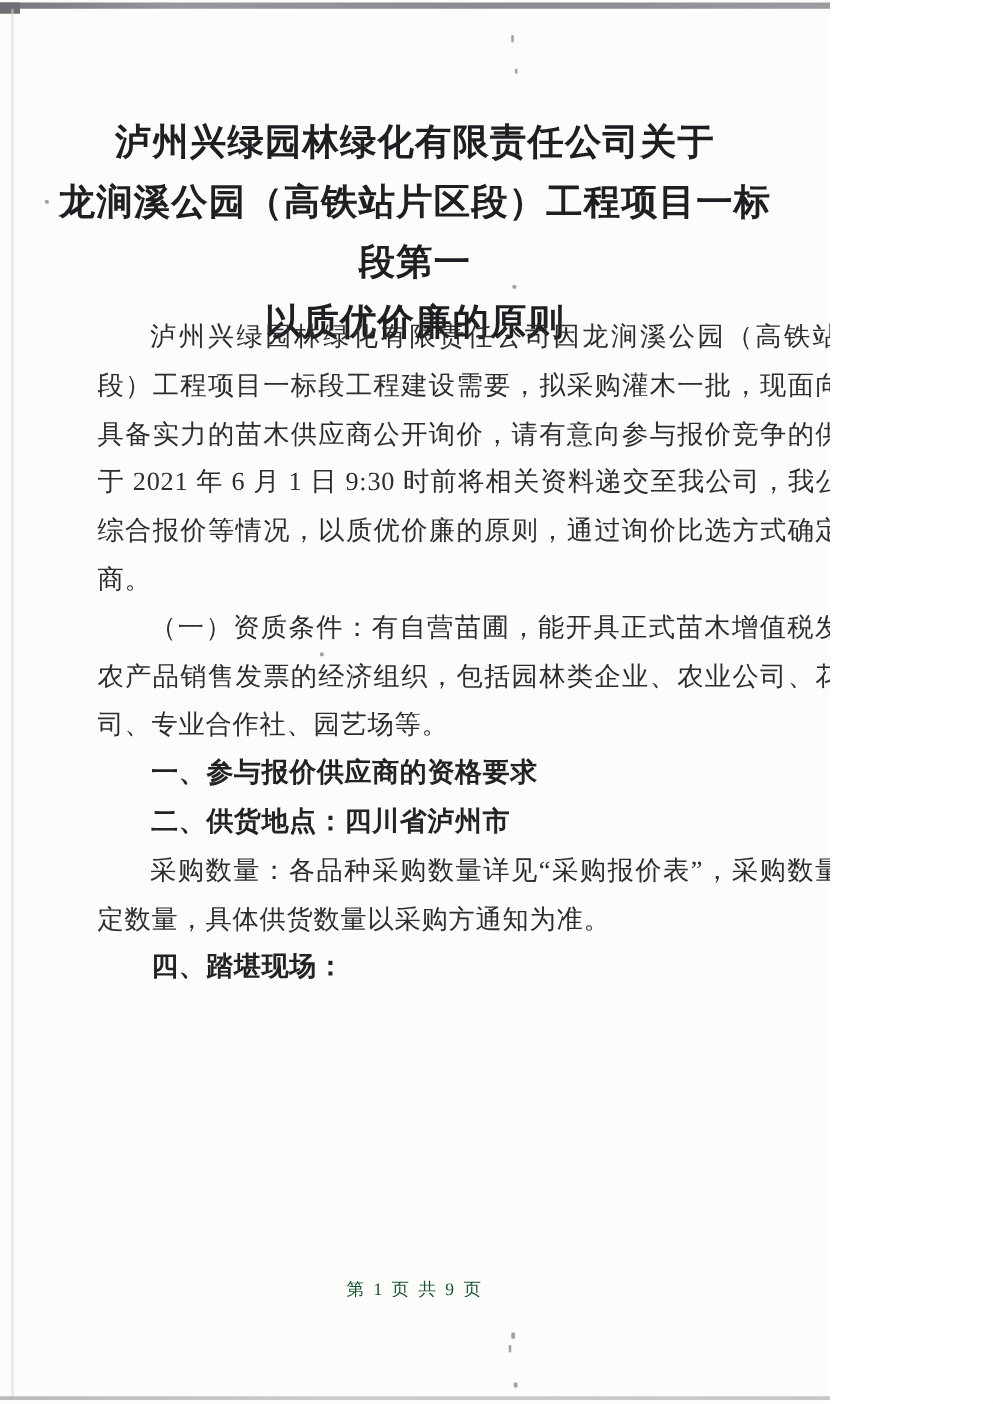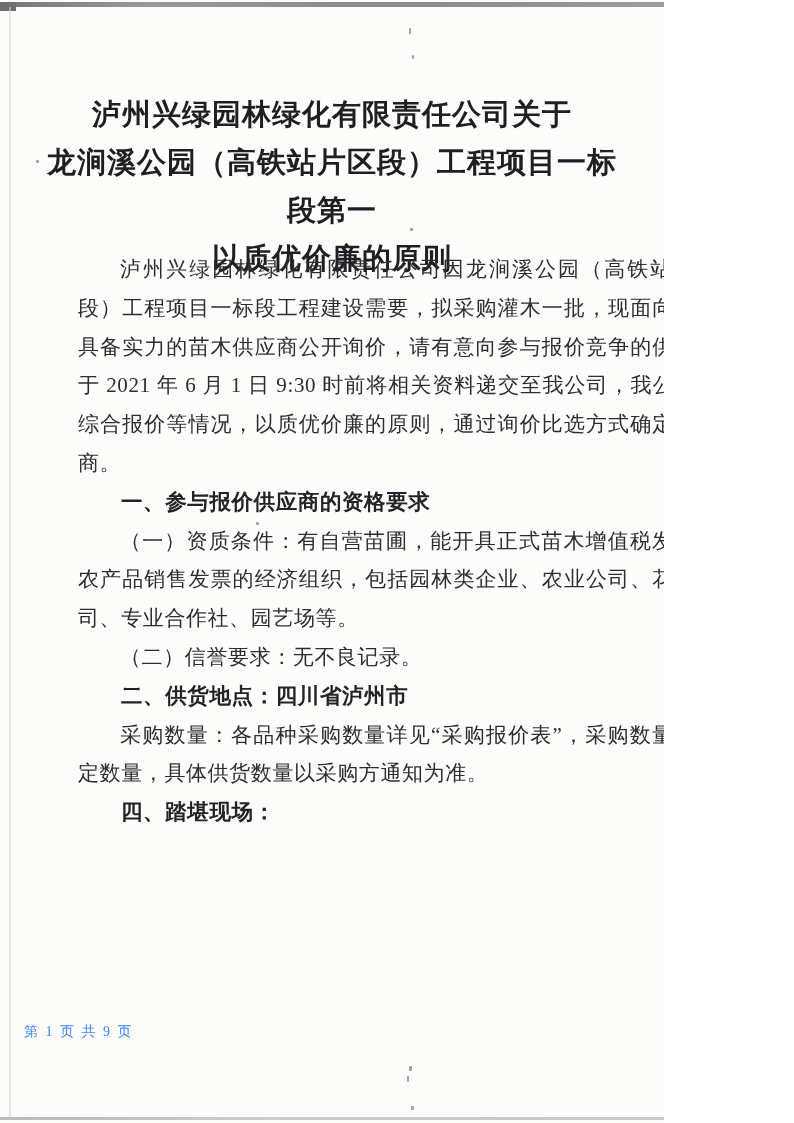--- a/index.html
+++ b/index.html
@@ -77,25 +77,24 @@
   .h-sec {
     font-family: "Liberation Sans", sans-serif;
     font-weight: 700;
     font-size: 21.5px;
     color: #222326;
   }
   .footer {
     position: absolute;
     top: 1023px; left: 0;
     width: 100%;
-    text-align: left;
+    text-align: center;
     font-size: 14px;
     letter-spacing: 2px;
-    color: #3b82f6;
-    padding-left: 24px;
+    color: #14532d;
   }
 </style>
 </head>
 <body>
 
 <div class="page">
 
   <div class="edge-top"></div>
   <div class="edge-top-corner"></div>
   <div class="edge-left"></div>
@@ -112,23 +111,22 @@
   <div class="speck" style="left:411px; top:1106px; width:3px; height:4px;"></div>
 
   <div class="title-block">
     <div>泸州兴绿园林绿化有限责任公司关于</div>
     <div>龙涧溪公园（高铁站片区段）工程项目一标段第一</div>
     <div>以质优价廉的原则</div>
   </div>
 
   <div class="content">
     <p class="para">泸州兴绿园林绿化有限责任公司因龙涧溪公园（高铁站片区段）工程项目一标段工程建设需要，拟采购灌木一批，现面向所有具备实力的苗木供应商公开询价，请有意向参与报价竞争的供应商于 2021 年 6 月 1 日 9:30 时前将相关资料递交至我公司，我公司将综合报价等情况，以质优价廉的原则，通过询价比选方式确定供应商。</p>
+    <p class="para">（一）资质条件：有自营苗圃，能开具正式苗木增值税发票或农产品销售发票的经济组织，包括园林类企业、农业公司、花木公司、专业合作社、园艺场等。</p>
     <p class="para h-sec">一、参与报价供应商的资格要求</p>
-    <p class="para">（一）资质条件：有自营苗圃，能开具正式苗木增值税发票或农产品销售发票的经济组织，包括园林类企业、农业公司、花木公司、专业合作社、园艺场等。</p>
-    <p class="para">（二）信誉要求：无不良记录。</p>
     <p class="para h-sec">二、供货地点：四川省泸州市</p>
     <p class="para">采购数量：各品种采购数量详见“采购报价表”，采购数量为暂定数量，具体供货数量以采购方通知为准。</p>
     <p class="para h-sec">四、踏堪现场：</p>
   </div>
 
   <div class="footer">第 1 页 共 9 页</div>
 
 </div>
 
 </body></html>

